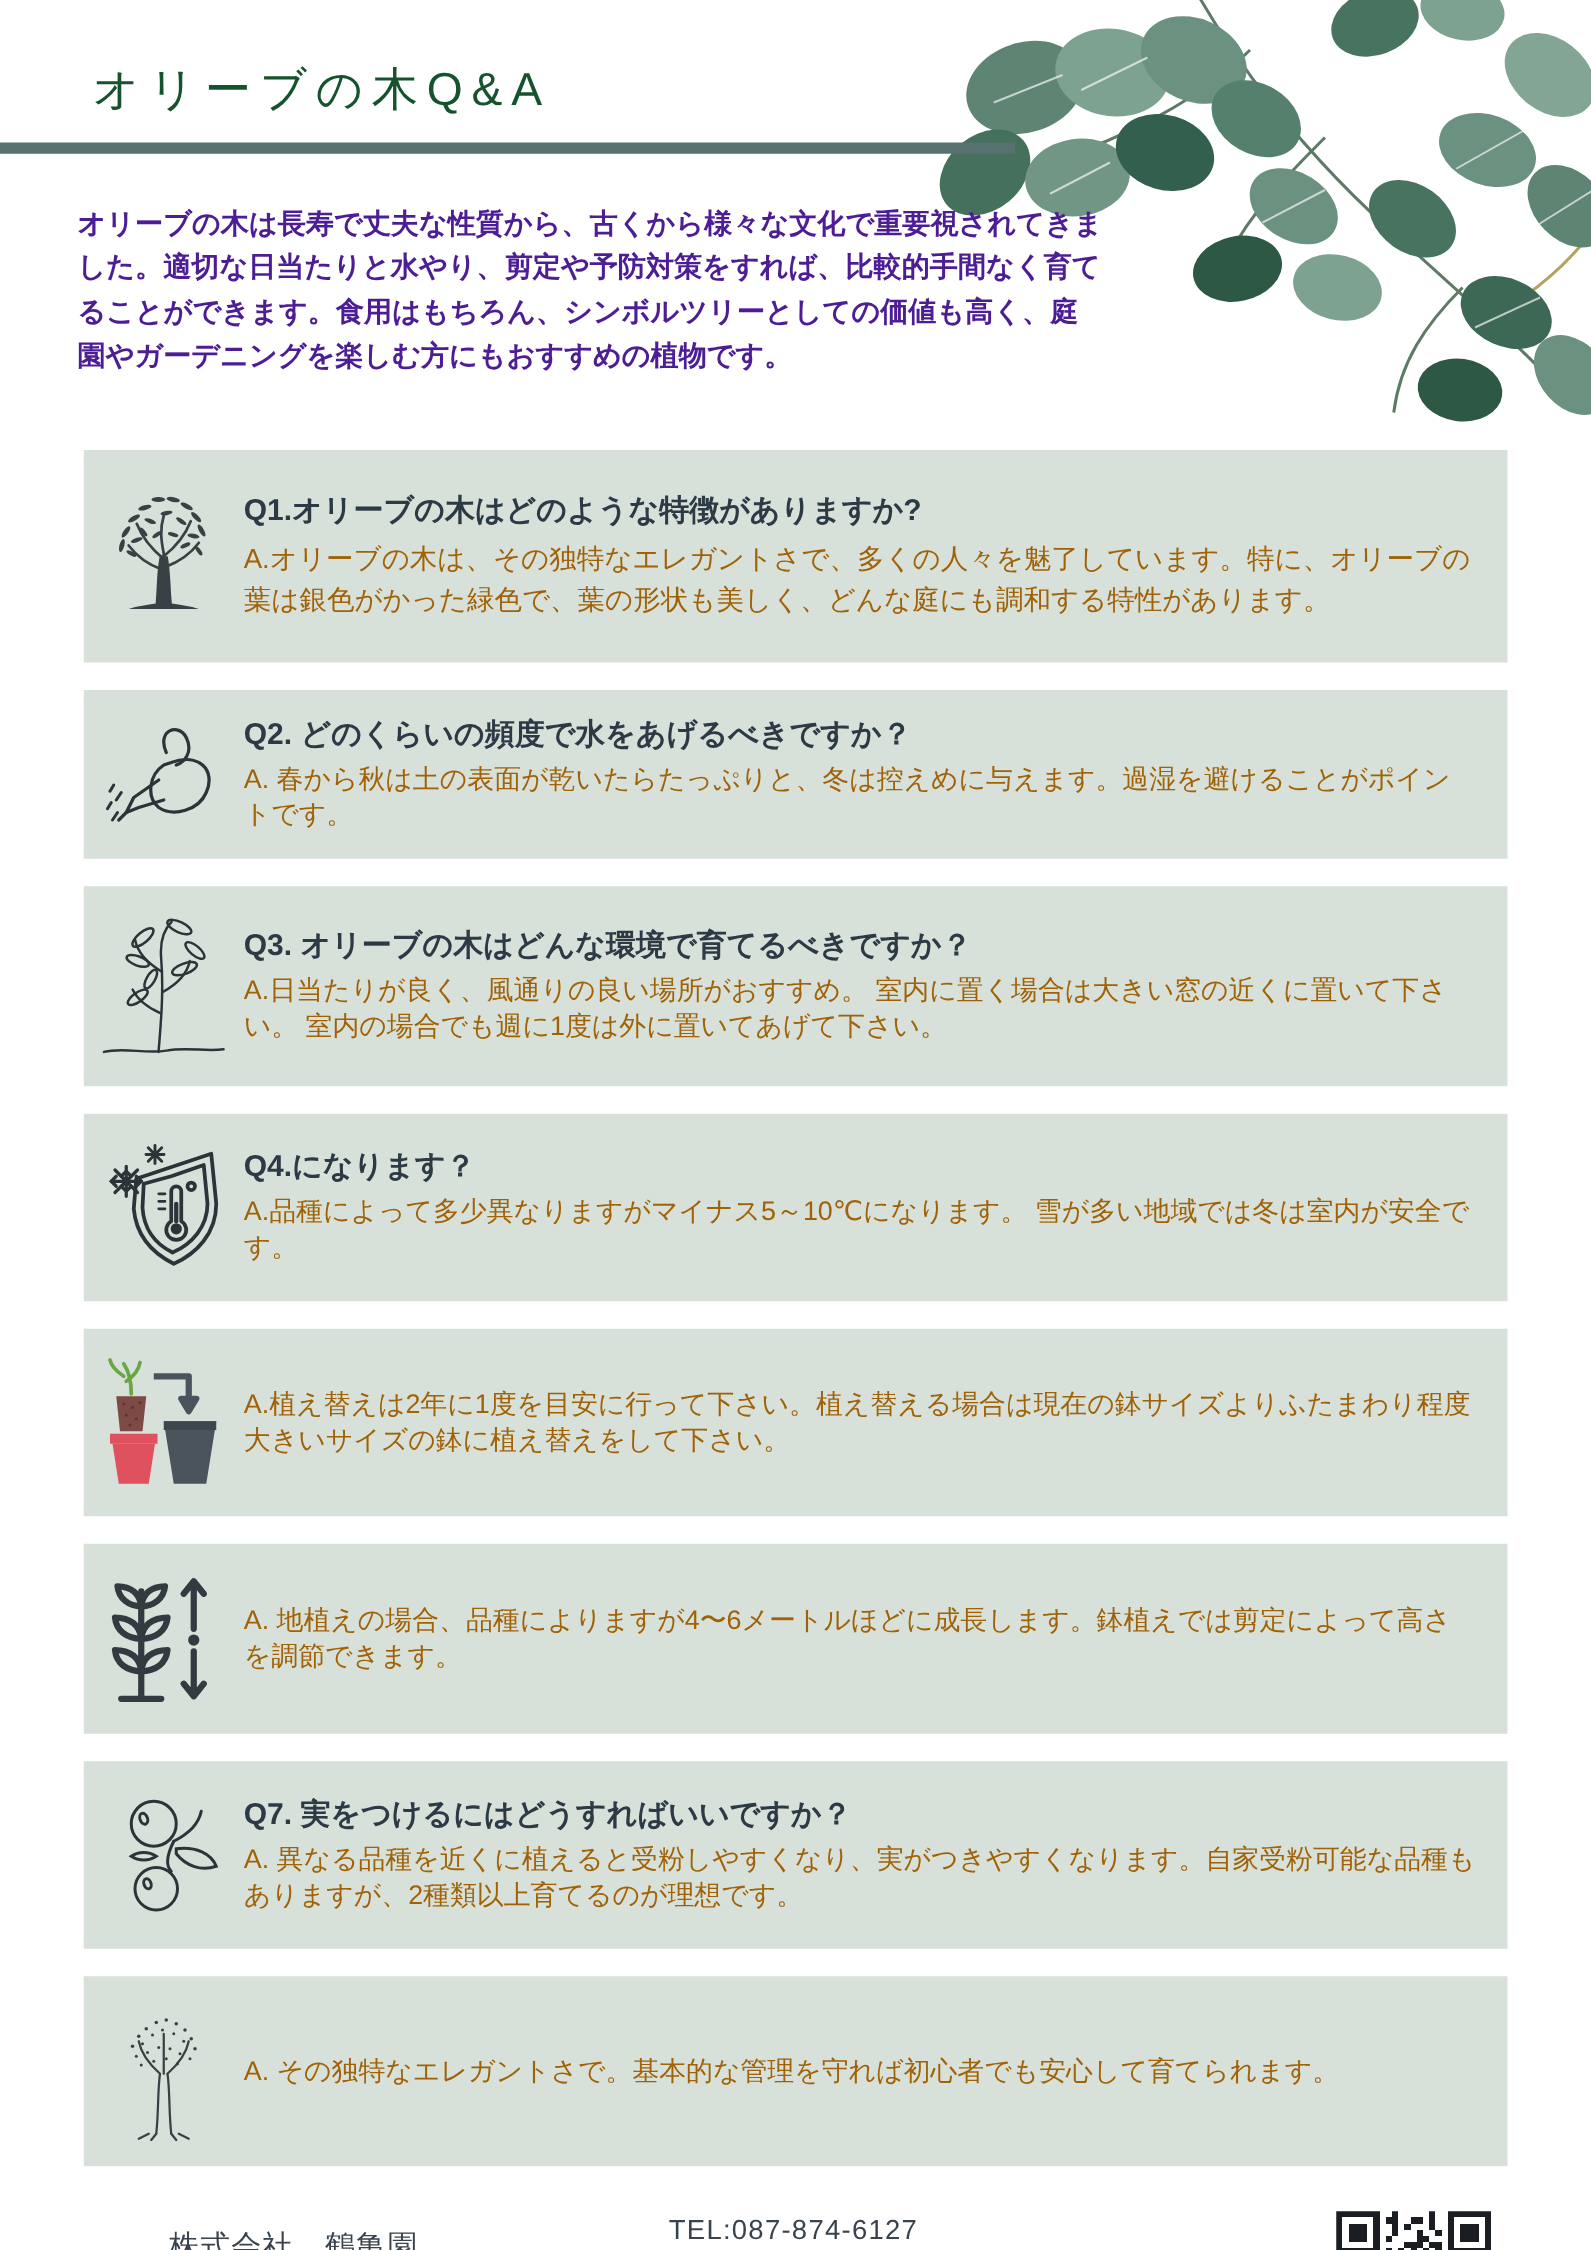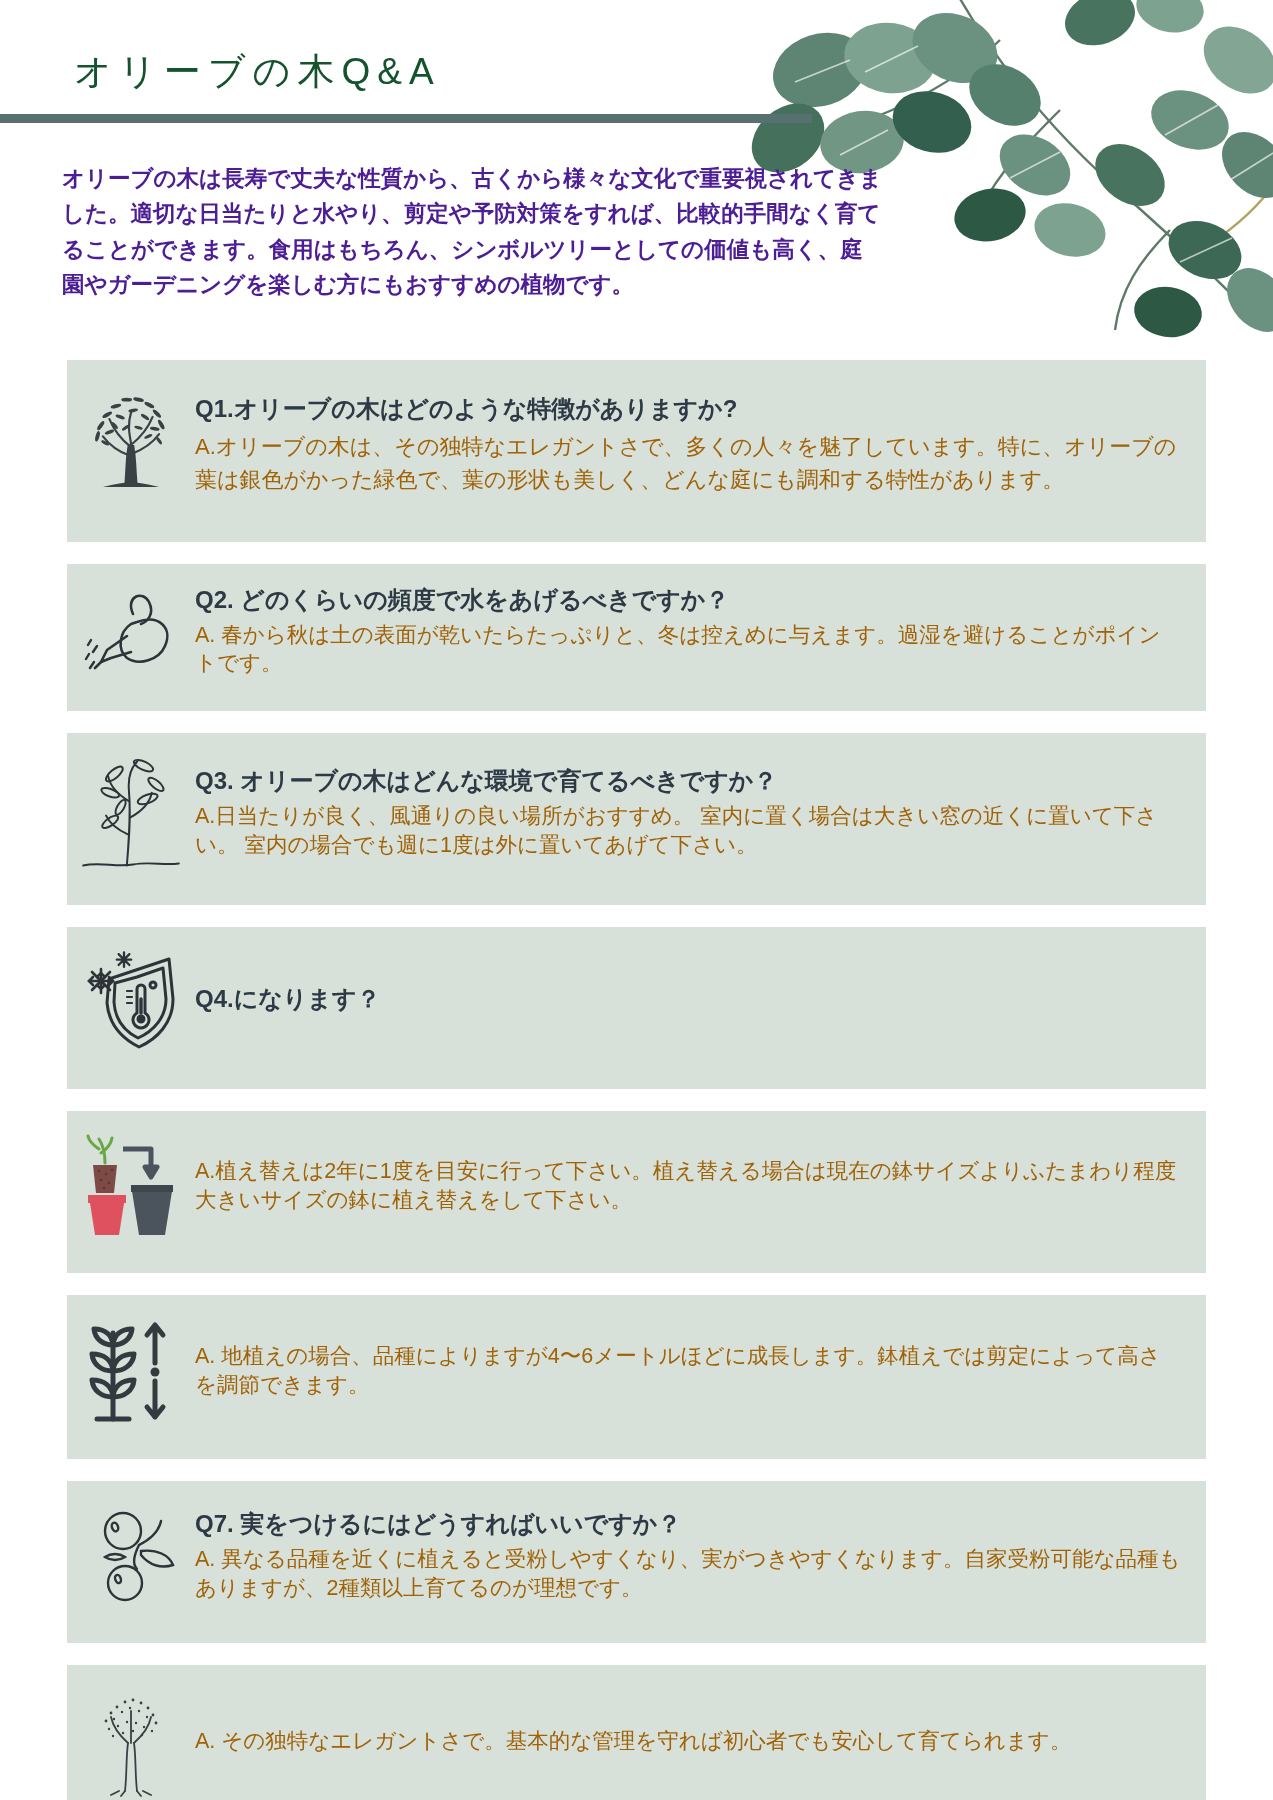--- a/index.html
+++ b/index.html
@@ -26,21 +26,21 @@
     color:#4c1d95;z-index:2;position:relative;
   }
   
   .deco{position:absolute;top:0;right:0;width:573px;height:345px;z-index:1;pointer-events:none;}
   
   .qa-list{margin:58px 0 0 67px;width:1139px;position:relative;z-index:2;}
   .qa-box{
     background:#d7e1d9;
     display:flex;align-items:center;
     margin-bottom:22px;
-    padding:20px 24px 32px 0;
+    padding:20px 24px 20px 0;
     box-sizing:border-box;
   }
   .qa-iconcol{flex:0 0 128px;display:flex;align-items:center;justify-content:center;}
   .qa-textcol{flex:1;}
   .qa-q{font-size:24px;font-weight:700;color:#2d3a45;margin:0 0 6px 0;line-height:1.25;}
   .qa-a{font-size:21.5px;font-weight:400;color:#a16207;margin:0;line-height:1.32;}
   .qa-box.first .qa-a{line-height:1.5;font-size:22px;}
   
   .footer{
     display:flex;align-items:flex-start;
@@ -202,20 +202,21 @@
         </g>
         <g stroke="#2d3338" stroke-width="2.6" stroke-linecap="round" fill="none">
           <path d="M22,22 L22,46 M10,34 L34,34 M13,25 L31,43 M31,25 L13,43"></path>
           <path d="M18,30 L22,26 L26,30 M18,38 L22,42 L26,38 M14,30 L10,34 L14,38 M30,30 L34,34 L30,38"></path>
           <path d="M42,8 L42,24 M34,16 L50,16 M36,10 L48,22 M48,10 L36,22" transform="scale(0.9) translate(8,-2)"></path>
         </g>
       </svg>
     </div>
     <div class="qa-textcol">
       <p class="qa-q">Q4.になります？</p>
+      <p class="qa-a">A.品種によって多少異なりますがマイナス5～10℃になります。 雪が多い地域では冬は室内が安全です。</p>
     </div>
   </div>
 
   <div class="qa-box">
     <div class="qa-iconcol">
       <svg width="104" height="110" viewBox="0 0 104 110">
         <g stroke="#69a744" stroke-width="3" fill="none" stroke-linecap="round">
           <path d="M26,32 C26,22 24,14 20,8"></path>
           <path d="M20,18 C14,14 10,10 9,5"></path>
           <path d="M22,22 C28,18 32,13 33,7"></path>

